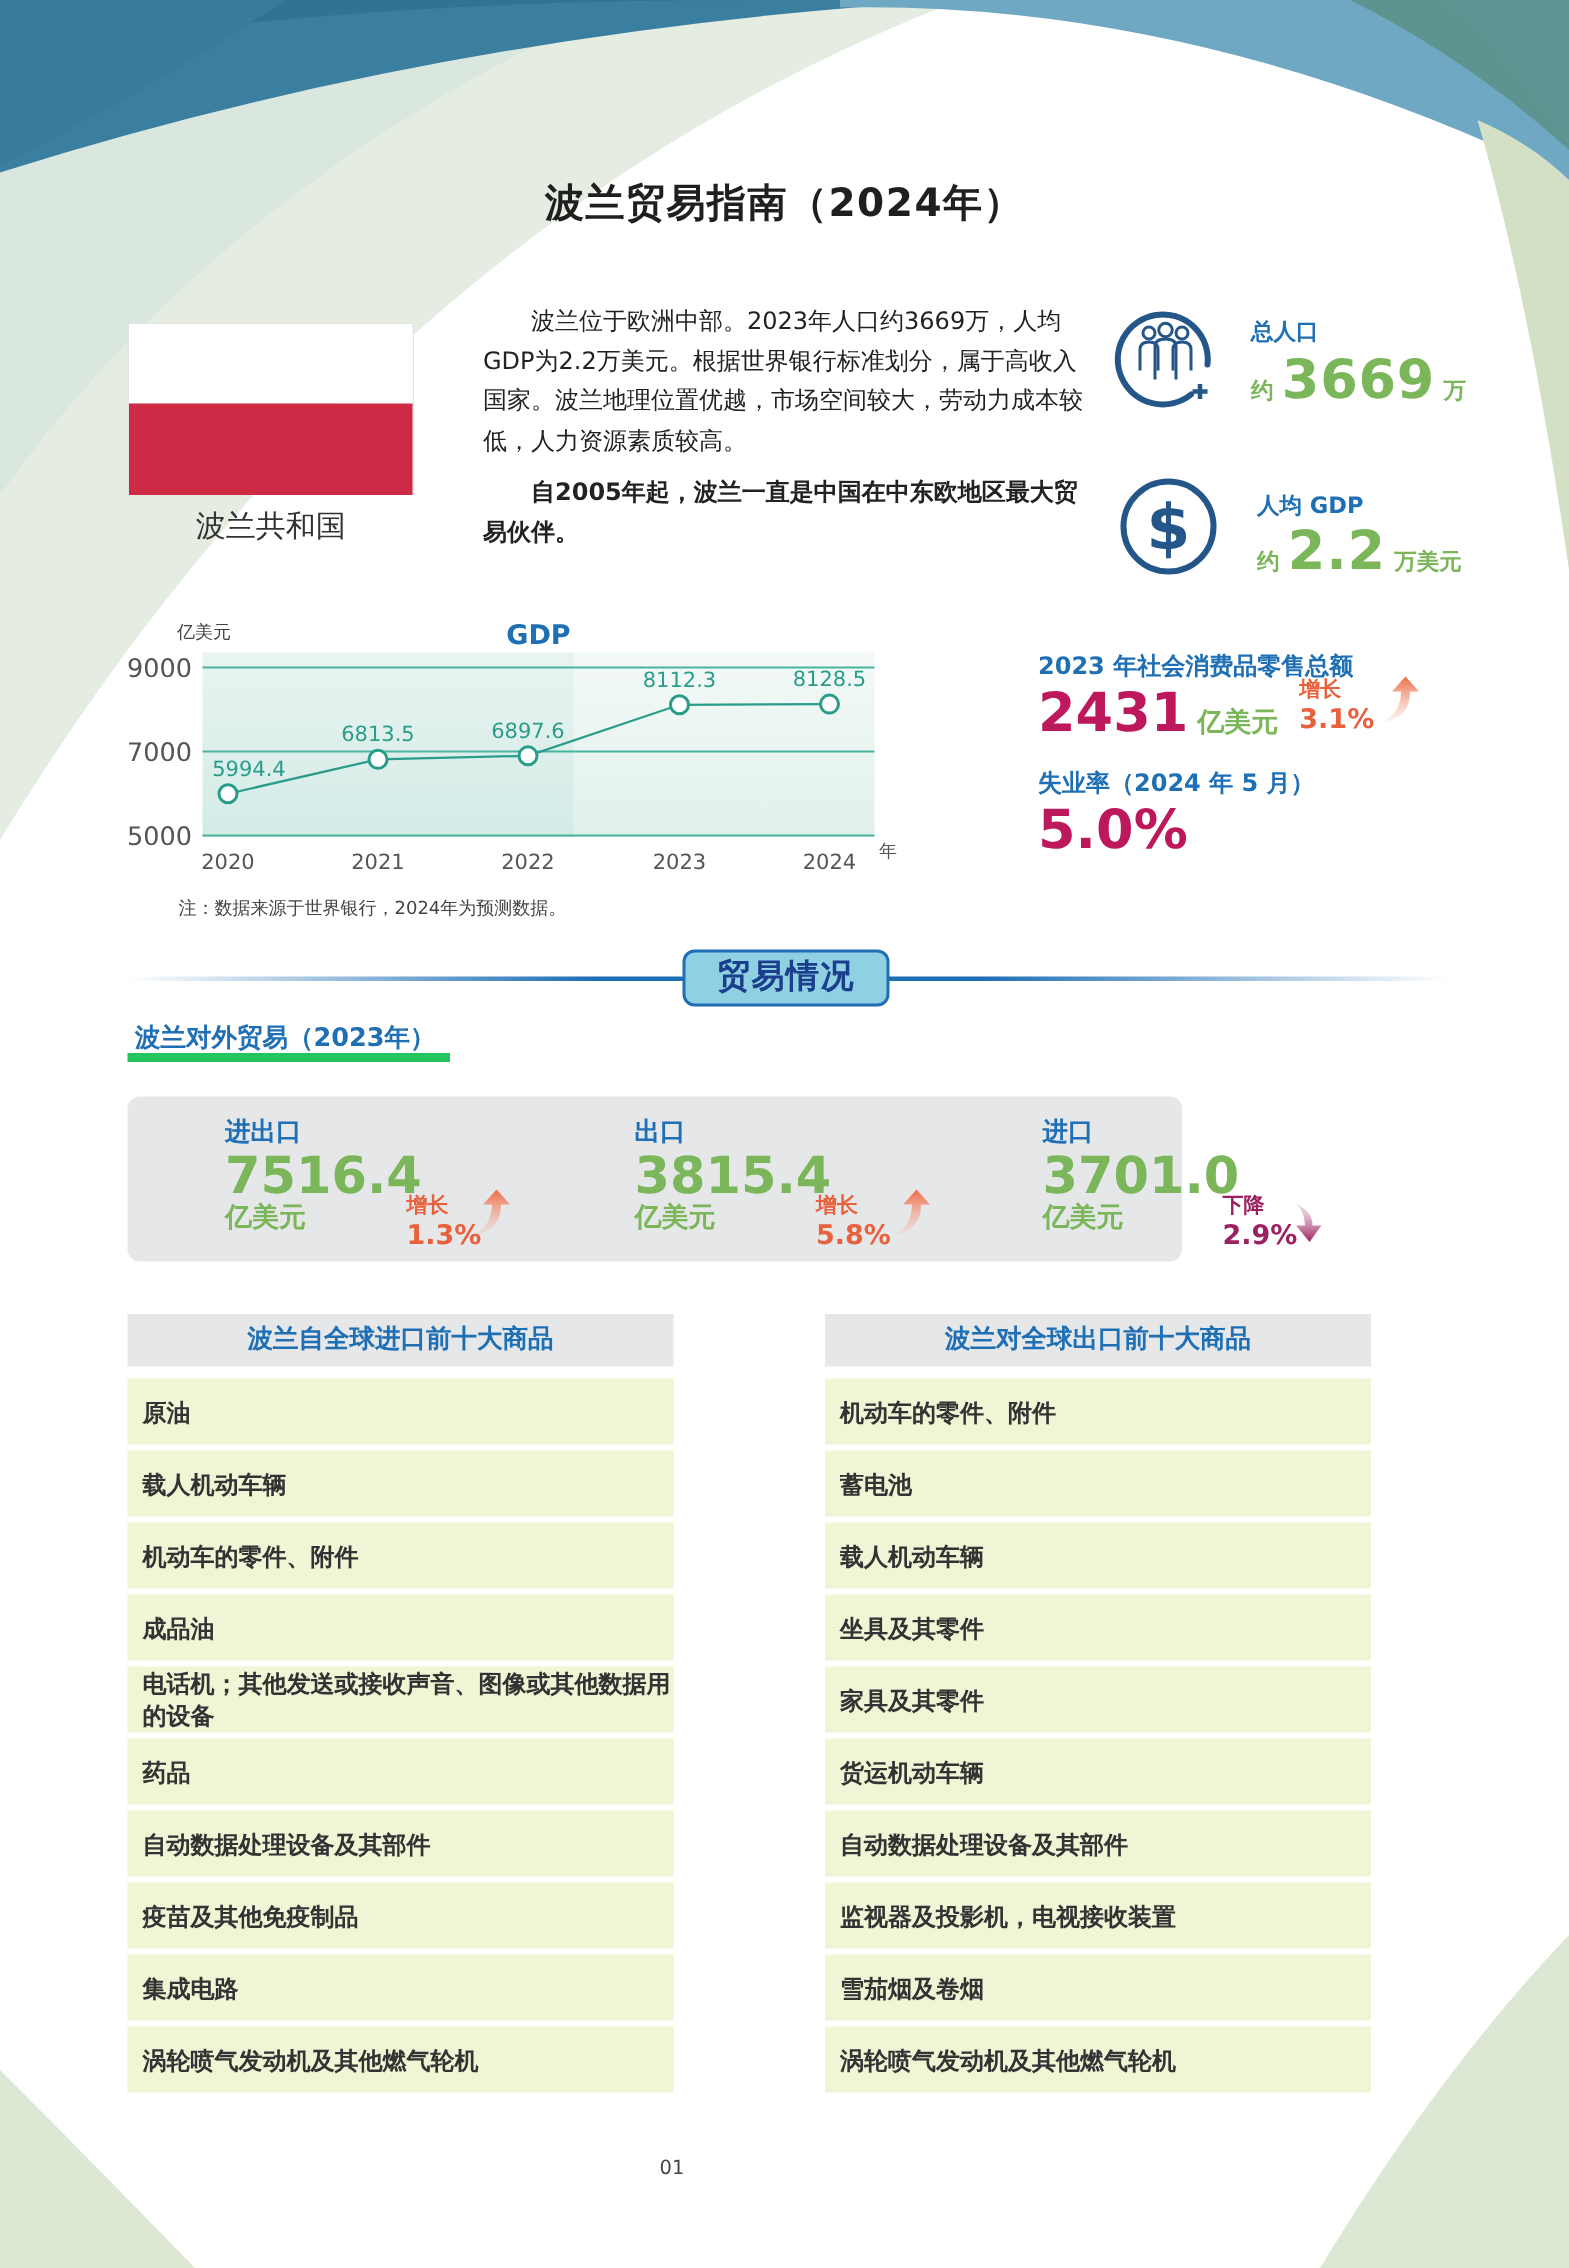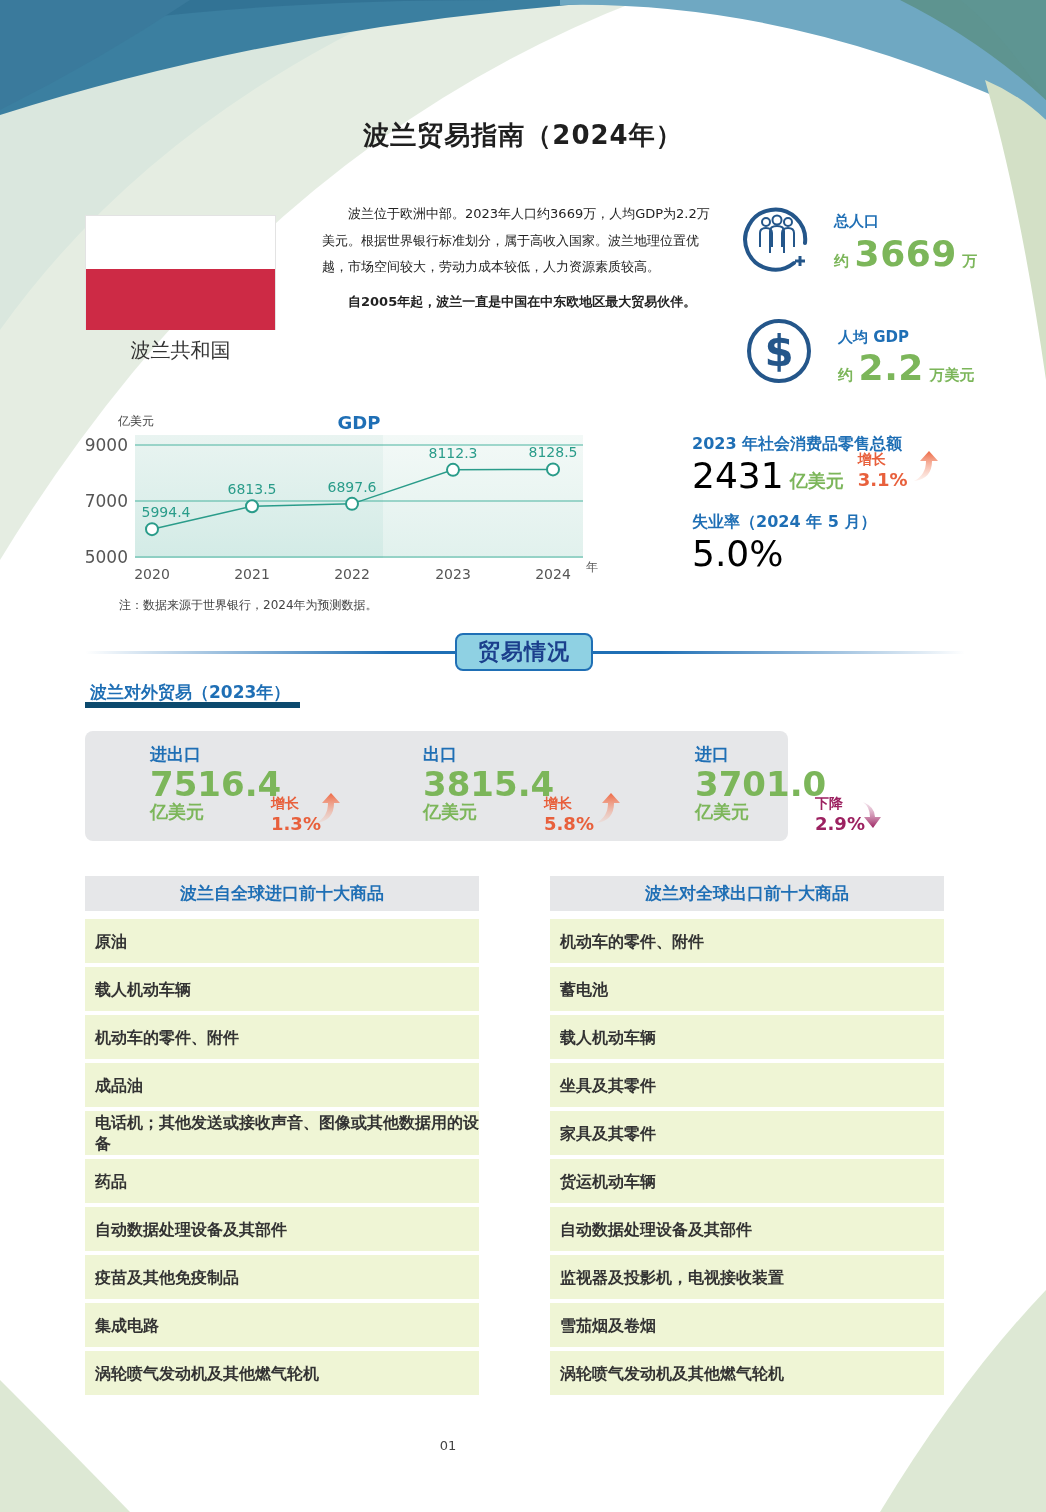--- a/index.html
+++ b/index.html
@@ -9,57 +9,57 @@
   .bg-decor { position: absolute; left: 0; top: 0; width: 1046px; height: 1512px; z-index: 0; }
   .layer { position: absolute; z-index: 1; }
 
   .page-title { left: 0; width: 1046px; top: 118px; text-align: center; font-size: 26px; font-weight: bold; color: #1f1f1f; letter-spacing: 1px; }
 
   .flag { left: 85px; top: 215px; width: 191px; height: 115px; border: 1px solid #e3e3e3; }
   .flag .white { height: 53px; background: #ffffff; }
   .flag .red { height: 61px; background: #cd2a45; }
   .flag-caption { left: 85px; width: 191px; top: 337px; text-align: center; font-size: 20px; color: #333; }
 
-  .intro { left: 322px; top: 201px; width: 400px; font-size: 13px; line-height: 26.5px; color: #222; }
+  .intro { left: 322px; top: 201px; width: 400px; font-size: 16px; line-height: 26.5px; color: #222; }
   .intro p { text-indent: 2em; }
   .intro p.bold { font-weight: bold; margin-top: 8px; }
 
   .stat-icon { width: 70px; height: 70px; }
   .stat-label { font-size: 15px; color: #1f6fb5; font-weight: bold; }
   .stat-value { color: #7cb65a; font-weight: bold; }
   .stat-value .pre, .stat-value .suf { font-size: 15px; }
   .stat-value .big { font-size: 36px; letter-spacing: 0.5px; }
 
   .gdp-chart { left: 80px; top: 405px; width: 530px; height: 220px; }
   .gdp-note { left: 119px; top: 597px; font-size: 12px; color: #444; }
 
   .kpi { left: 692px; }
   .kpi-label { font-size: 16px; color: #1f6fb5; font-weight: bold; }
-  .kpi-big { font-size: 36px; font-weight: normal; color: #000000; }
+  .kpi-big { font-size: 36px; font-weight: bold; color: #be185d; }
   .kpi-unit { font-size: 18px; font-weight: bold; color: #7cb65a; }
   .up-small { font-size: 14px; color: #e8603c; font-weight: bold; }
   .up-pct { font-size: 18px; color: #e8603c; font-weight: bold; }
   .down-small { font-size: 14px; color: #9c2160; font-weight: bold; }
   .down-pct { font-size: 18px; color: #9c2160; font-weight: bold; }
 
   .section-line { left: 85px; top: 651px; width: 880px; height: 3px;
     background: linear-gradient(90deg, rgba(31,111,181,0) 0%, #1f6fb5 35%, #1f6fb5 65%, rgba(31,111,181,0) 100%); }
   .section-badge { left: 455px; top: 633px; width: 138px; height: 38px; background: #8fd1e3; border: 2px solid #1f6fb5; border-radius: 8px; text-align: center; font-size: 22px; font-weight: bold; color: #1b3f8c; line-height: 34px; letter-spacing: 1px; }
 
-  .sub-heading { left: 85px; top: 682px; width: 215px; height: 26px; font-size: 17px; font-weight: bold; color: #1f6fb5; border-bottom: 6px solid #0c4a6e; padding-left: 5px; line-height: 20px; }
+  .sub-heading { left: 85px; top: 682px; width: 215px; height: 26px; font-size: 17px; font-weight: bold; color: #1f6fb5; border-bottom: 6px solid #22c55e; padding-left: 5px; line-height: 20px; }
 
   .trade-box { left: 85px; top: 731px; width: 703px; height: 110px; background: #e6e7e9; border-radius: 8px; }
   .trade-item { position: absolute; top: 12px; }
   .trade-item .lbl { font-size: 17px; font-weight: bold; color: #1f6fb5; }
   .trade-item .num { font-size: 34px; font-weight: bold; color: #7cb65a; line-height: 36px; }
   .trade-item .unit { font-size: 18px; font-weight: bold; color: #7cb65a; line-height: 20px; }
   .trade-item .chg { position: absolute; top: 52px; }
   .trade-item .arrow { position: absolute; top: 48px; }
 
-  .tbl { top: 876px; width: 394px; border-radius: 15px; }
+  .tbl { top: 876px; width: 364px; border-radius: 15px; }
   .tbl-head { height: 35px; background: #e6e7e9; text-align: center; font-size: 17px; font-weight: bold; color: #1f6fb5; line-height: 35px; }
   .tbl-row { height: 44px; margin-top: 4px; background: #eff5d5; font-size: 16px; color: #333; padding-left: 10px; display: flex; align-items: center; line-height: 21px; font-weight: bold; }
   .tbl-first { margin-top: 8px; }
 
   .page-num { left: 0; width: 896px; top: 1438px; text-align: center; font-size: 13px; color: #444; }
 </style>
 </head>
 <body>
 
 <svg class="bg-decor" viewBox="0 0 1046 1512" xmlns="http://www.w3.org/2000/svg">

